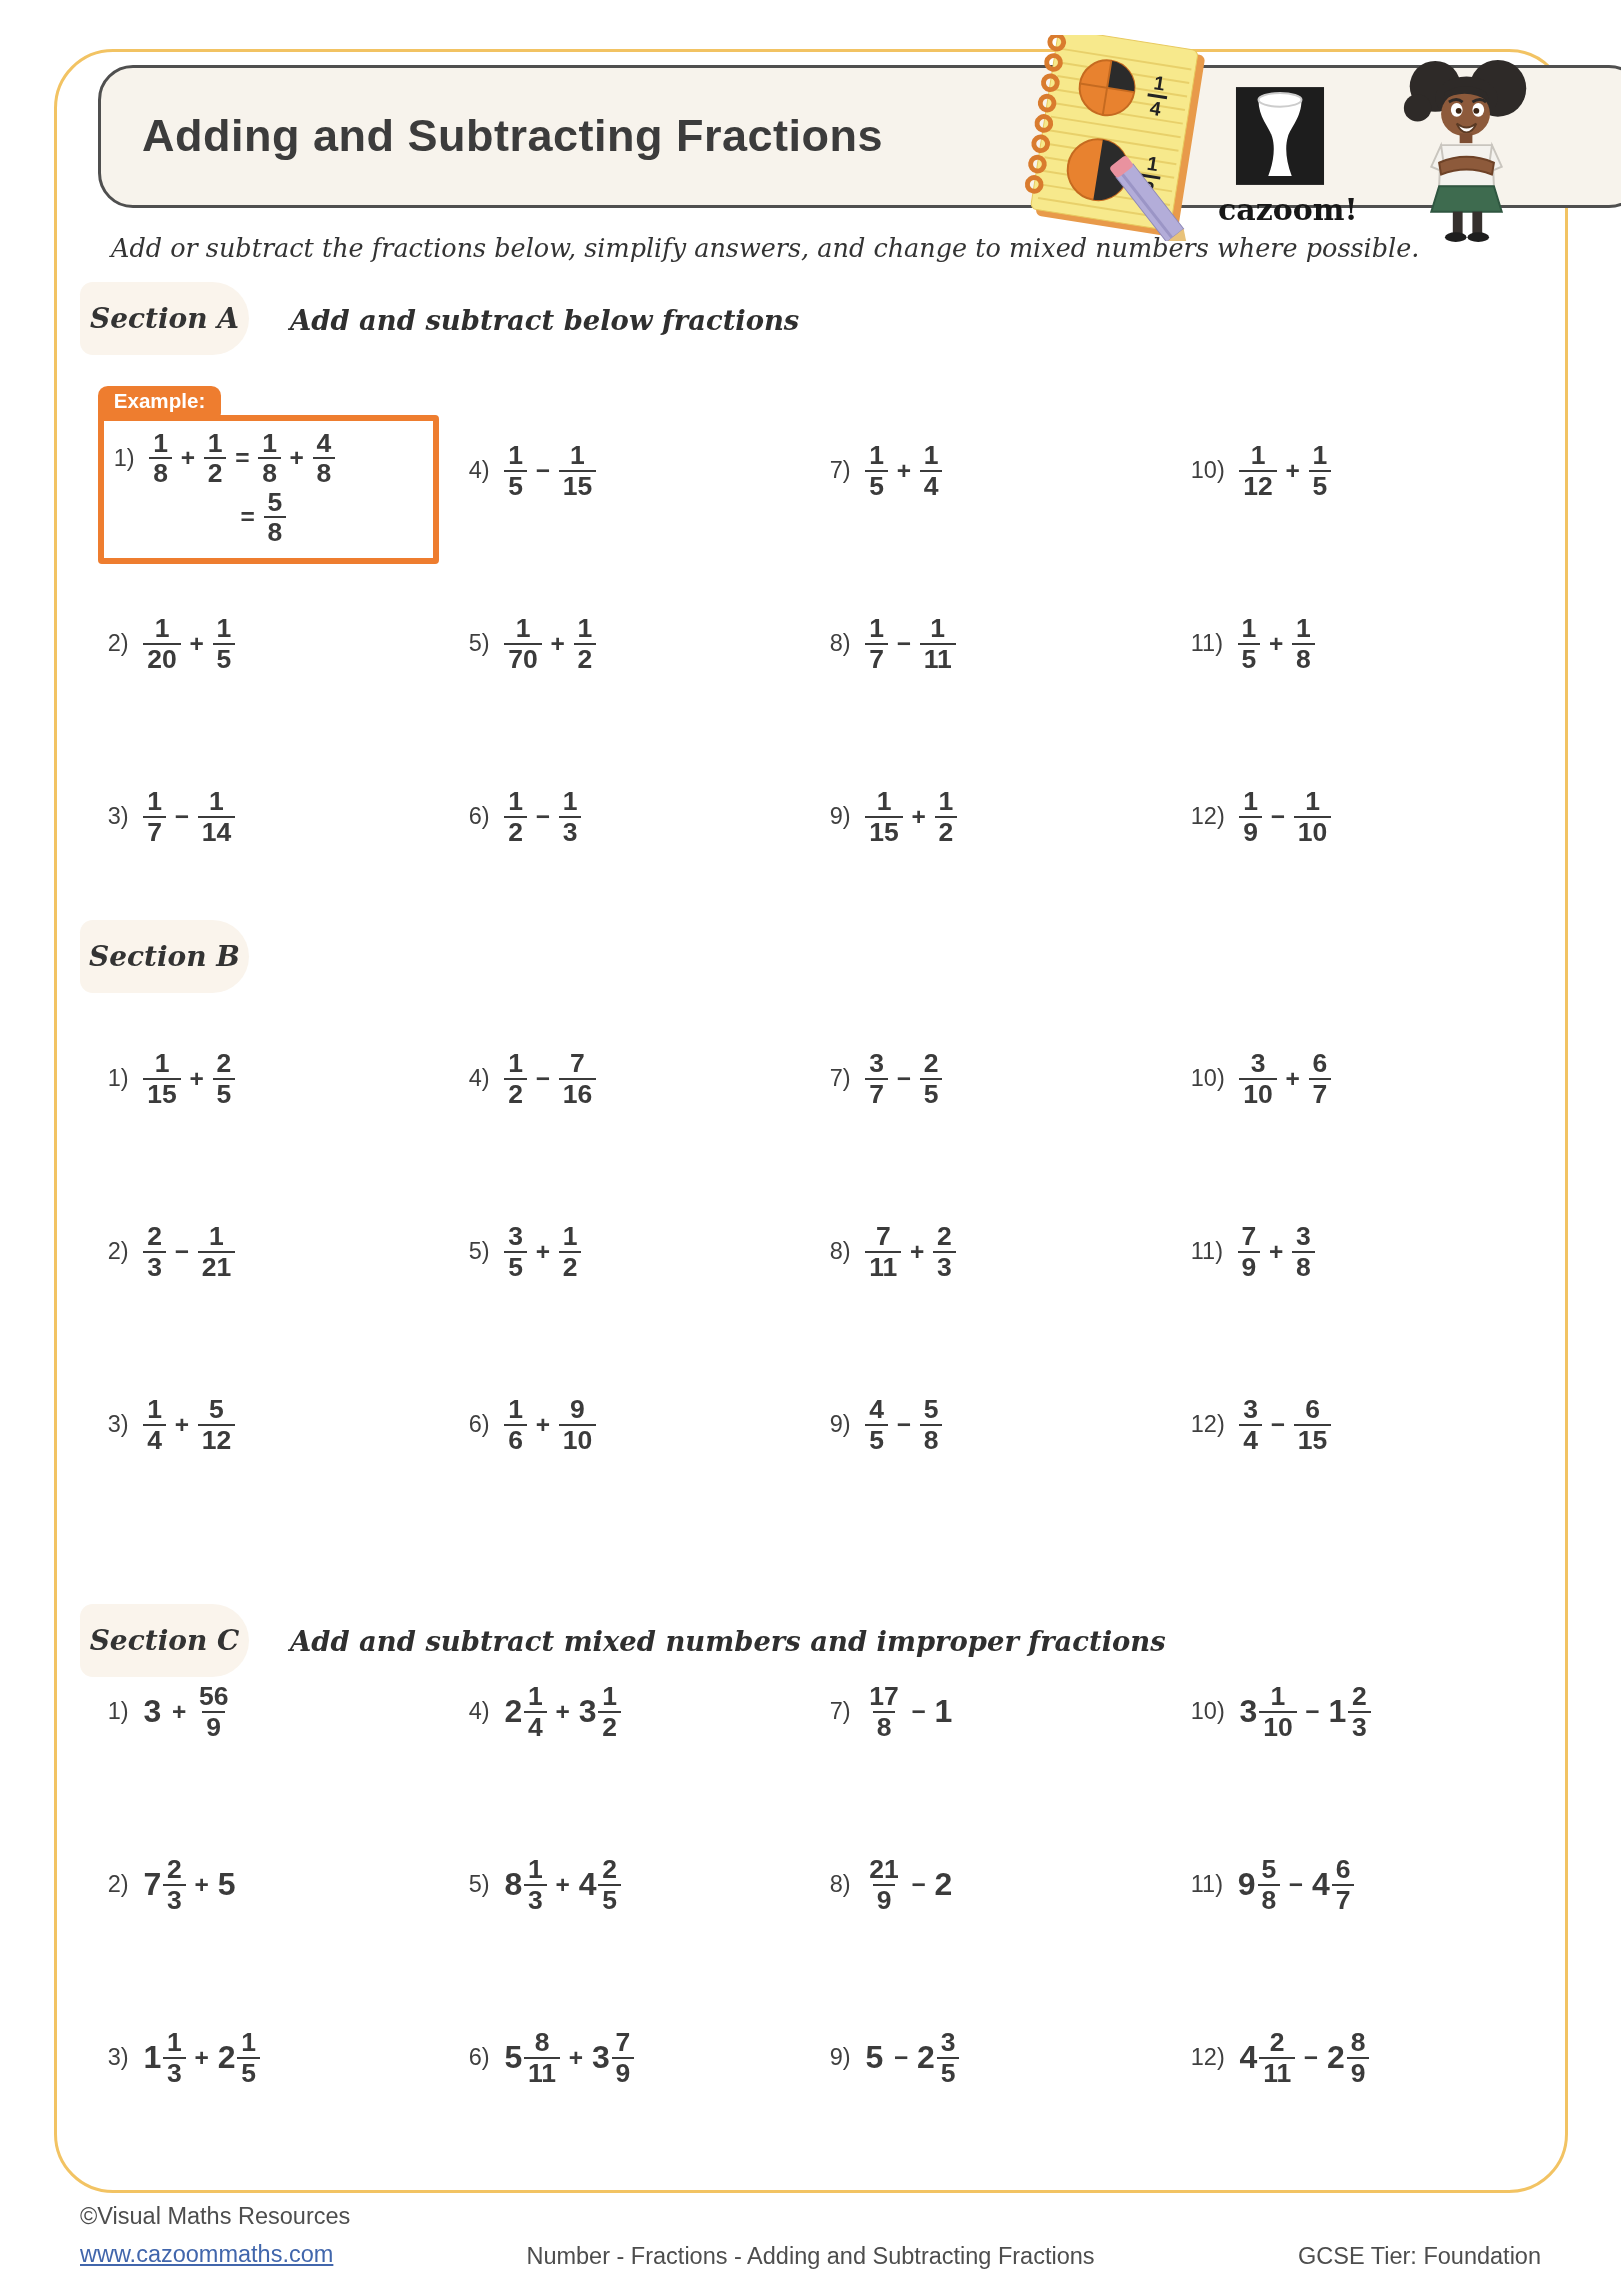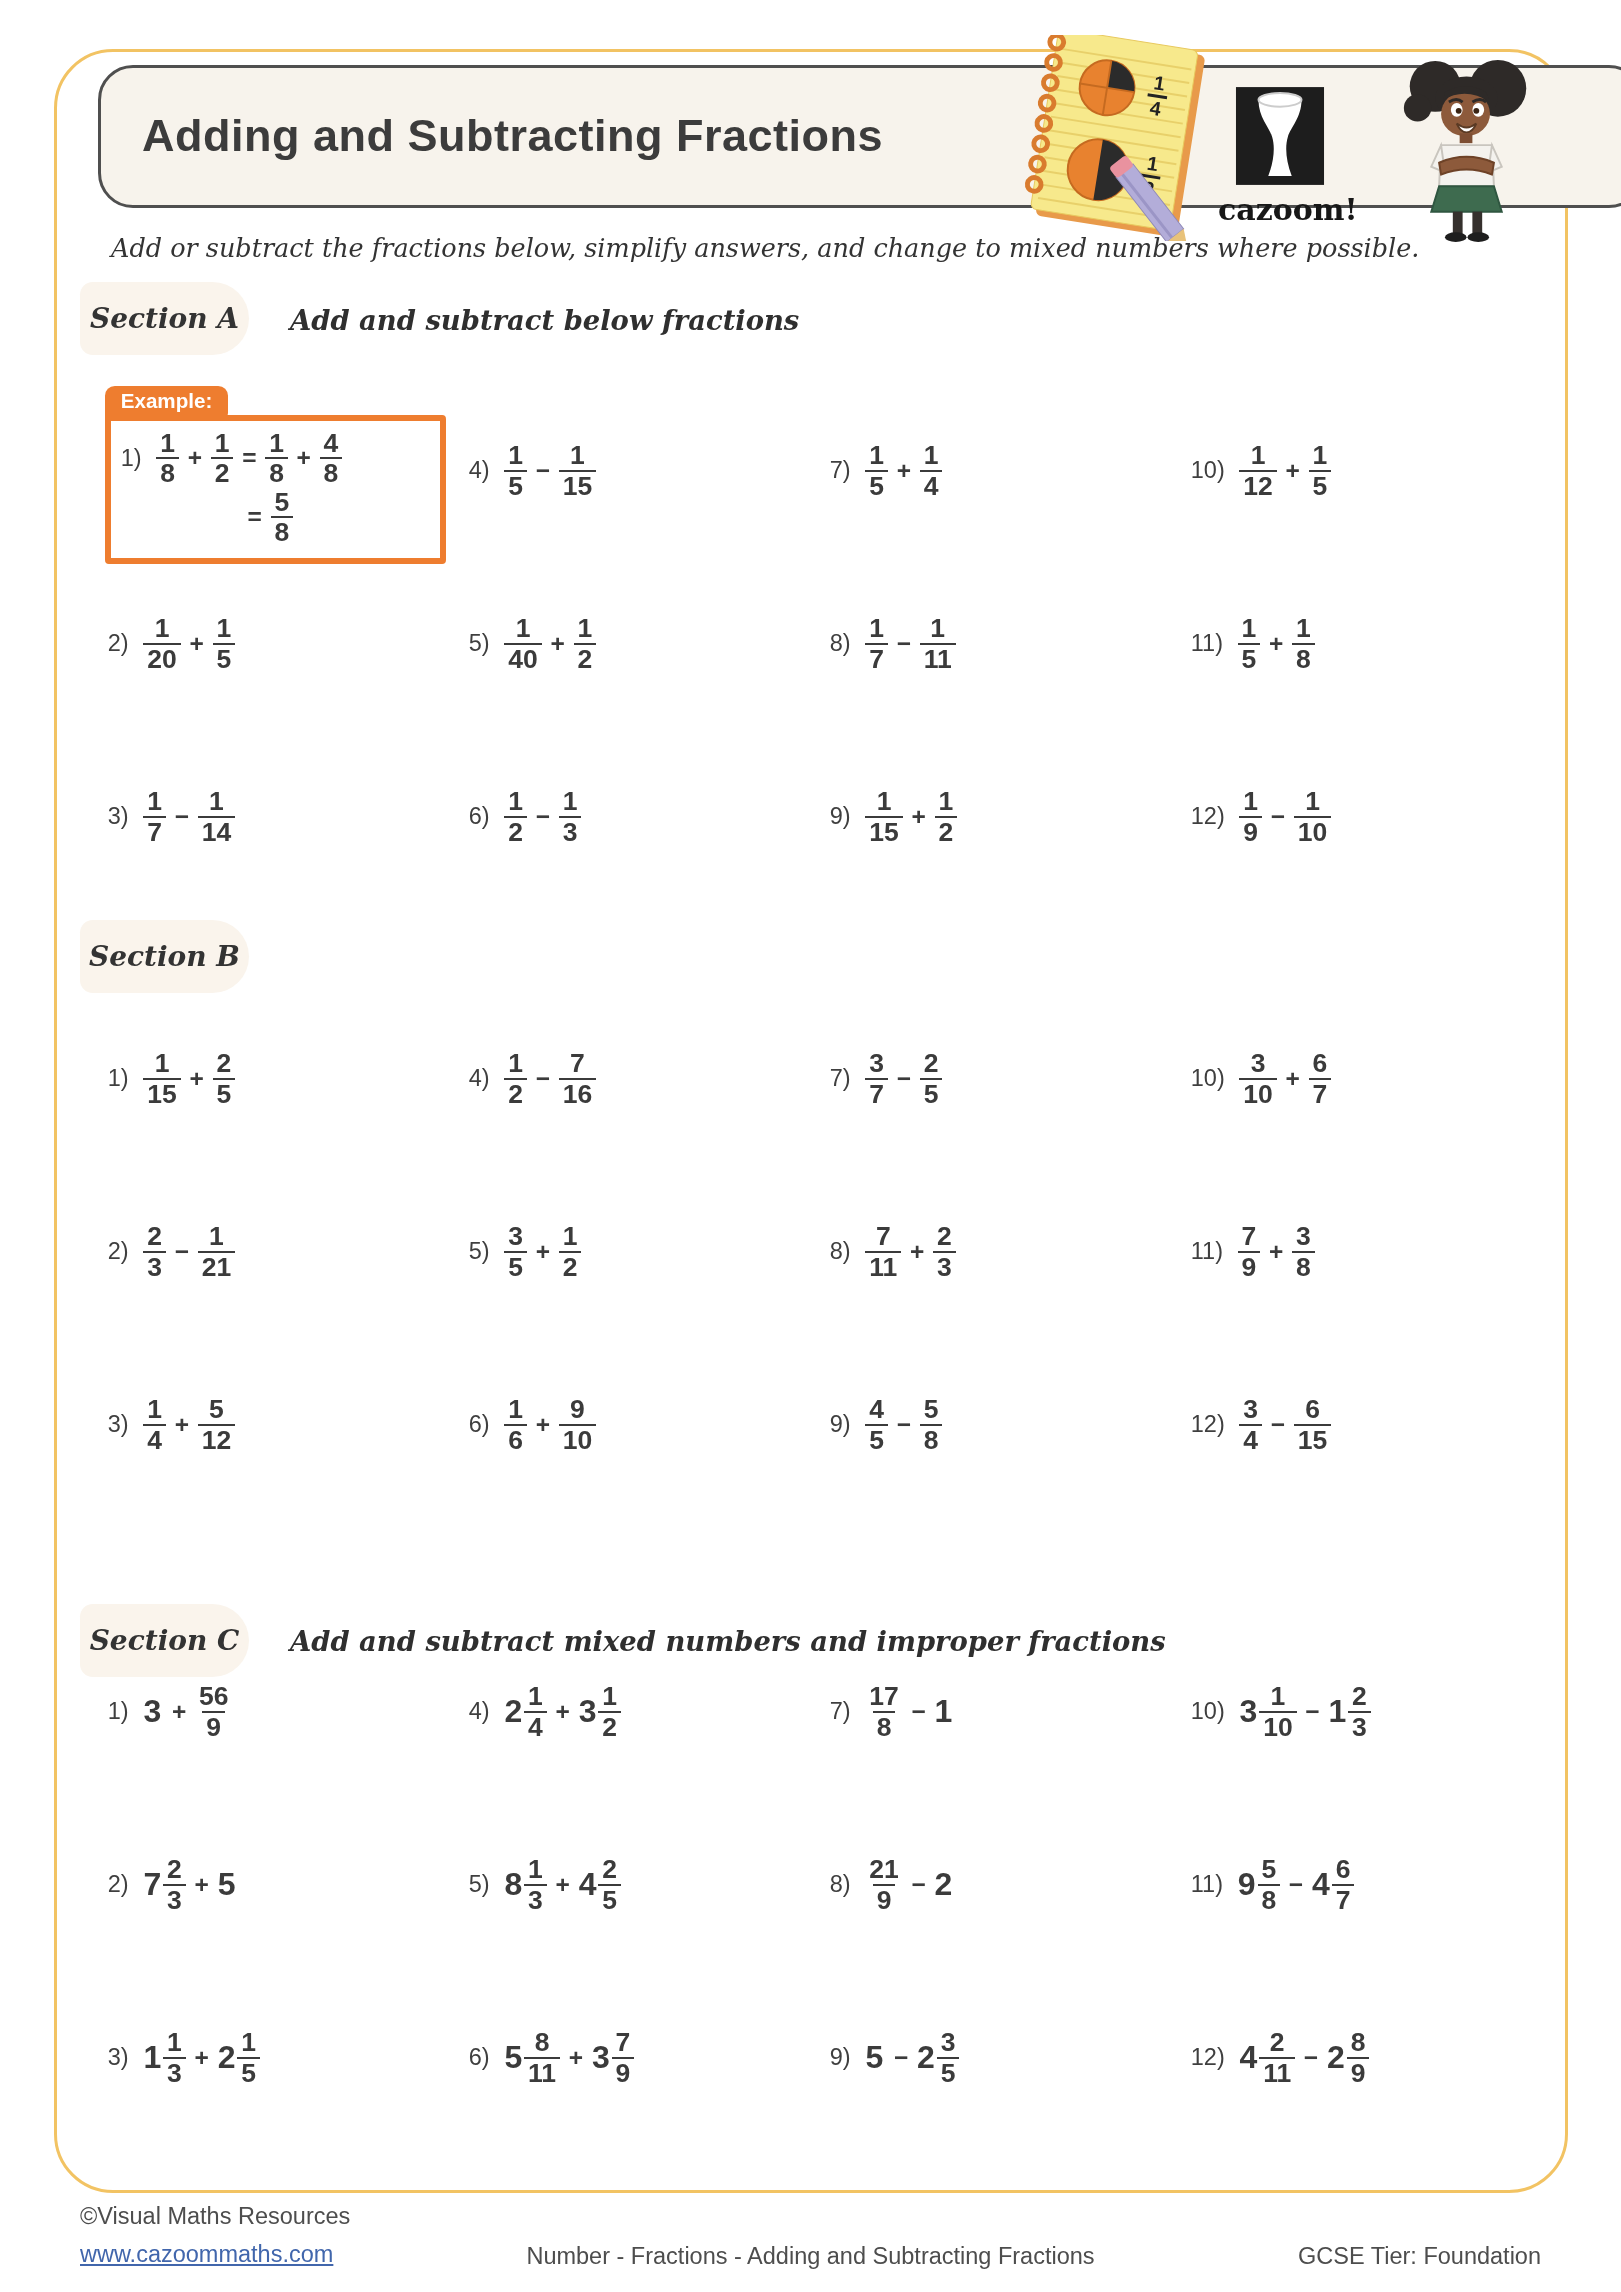--- a/index.html
+++ b/index.html
@@ -39,21 +39,21 @@
 
   .pnum { font-size:23.5px; color:#3f3f3f; margin-right:14.7px; }
   .frac { display:inline-flex; flex-direction:column; align-items:center; line-height:1.08;
           font-weight:bold; font-size:26.5px; color:#3b3b3b; }
   .frac .den { border-top:2.9px solid #3b3b3b; }
   .frac .num, .frac .den { padding:0 3.9px; min-width:21.6px; text-align:center; }
   .op { font-weight:bold; font-size:24.5px; color:#3b3b3b; margin:0 8.8px; }
   .whole { font-weight:bold; font-size:32px; color:#3b3b3b; margin-right:2px; }
 
   
-  #example { position:absolute; left:98px; top:382px; z-index:5;margin-left:7px; }
+  #example { position:absolute; left:98px; top:382px; z-index:5; }
   .ex-tab { display:inline-block; background:#EE7D2F; color:#fff; font-weight:bold; font-size:20.6px;
             padding:2.9px 15.7px 5.9px; border-radius:9.8px 9.8px 5.9px 0; position:relative; top:3.9px; }
   .ex-box { width:341px; height:149px; border:6.9px solid #EE7D2F; background:#fff; border-radius:3.9px;
             padding:7.8px 9.8px; }
   .ex-line { display:flex; align-items:center; }
   .ex-line2 { margin-left:118px; margin-top:0px; }
 
   
   .footer-copy { position:absolute; left:80px; top:2203px; font-size:23.5px; color:#4d4d4d; }
   .footer-url  { position:absolute; left:80px; top:2241px; font-size:23.5px; color:#4166AC;
@@ -260,21 +260,21 @@
         <span class="op">+</span>
         <span class="frac">
           <span class="num">1</span>
           <span class="den">5</span>
         </span>
       </div>
       <div class="pcell">
         <span class="pnum">5)</span>
         <span class="frac">
           <span class="num">1</span>
-          <span class="den">40</span>
+          <span class="den">70</span>
         </span>
         <span class="op">+</span>
         <span class="frac">
           <span class="num">1</span>
           <span class="den">2</span>
         </span>
       </div>
       <div class="pcell">
         <span class="pnum">8)</span>
         <span class="frac">

